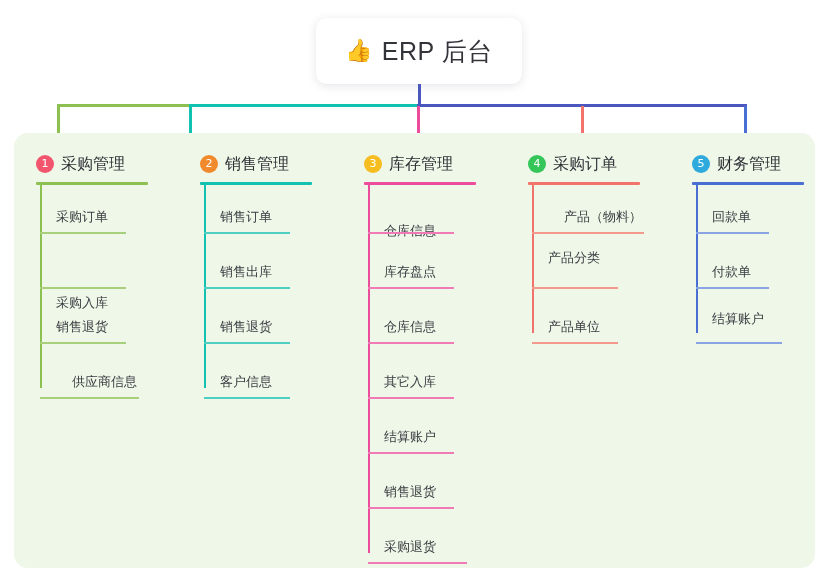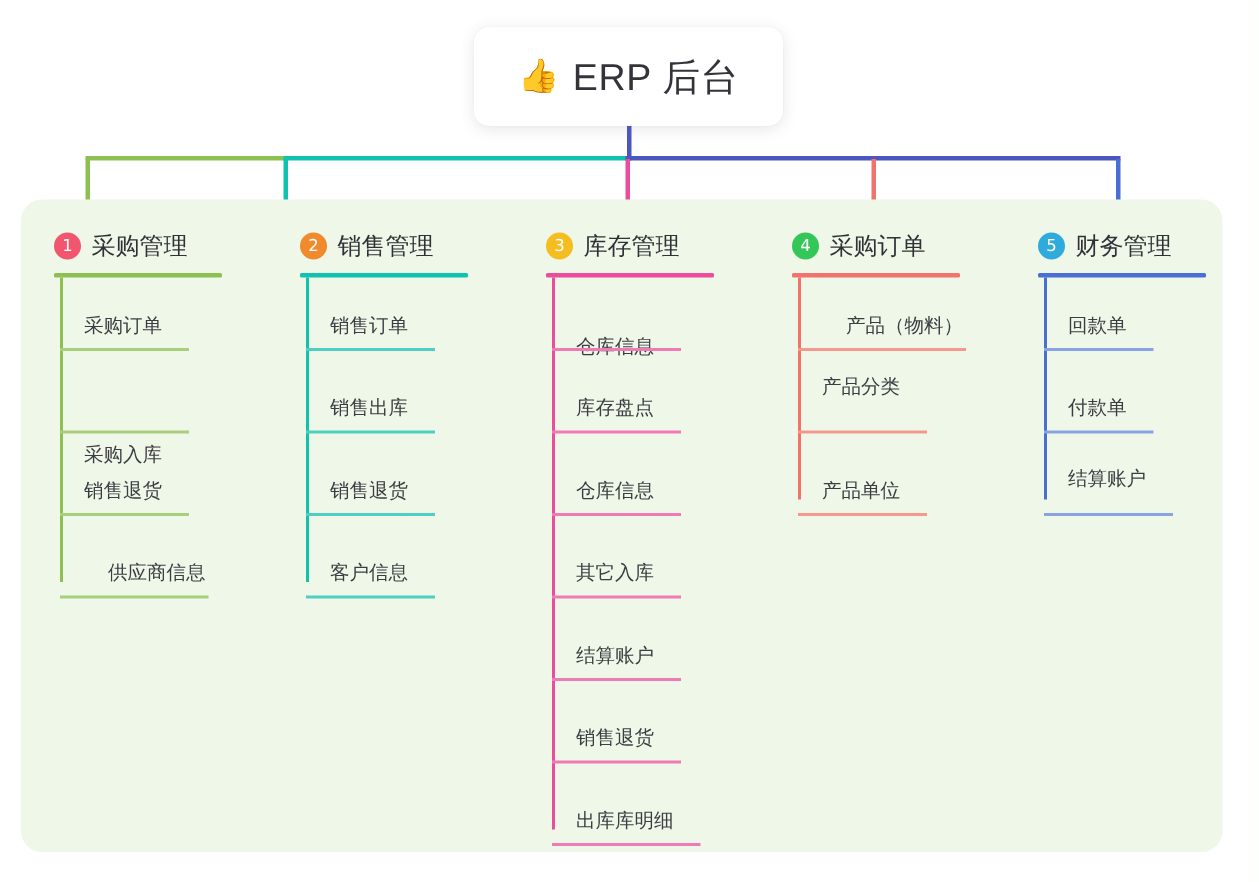--- a/index.html
+++ b/index.html
@@ -196,21 +196,21 @@
 
   <div class="leaf-label" style="left:20px; top:227px;">其它入库</div>
   <div class="leaf" style="left:4px; top:251px; width:86px; background:#f07ab5;"></div>
 
   <div class="leaf-label" style="left:20px; top:282px;">结算账户</div>
   <div class="leaf" style="left:4px; top:306px; width:86px; background:#f07ab5;"></div>
 
   <div class="leaf-label" style="left:20px; top:337px;">销售退货</div>
   <div class="leaf" style="left:4px; top:361px; width:86px; background:#f07ab5;"></div>
 
-  <div class="leaf-label" style="left:20px; top:392px;">出库库明细</div>
+  <div class="leaf-label" style="left:20px; top:392px;">采购退货</div>
   <div class="leaf" style="left:4px; top:416px; width:99px; background:#f07ab5;"></div>
 </div>
 
 <div class="column" style="left:528px; top:146px;">
   <div class="col-head">
     <span class="badge" style="background:#35c65a;">4</span>
     <span class="col-title">采购订单</span>
   </div>
   <div class="head-rule" style="width:112px; background:#f2736b;"></div>
   <div class="spine" style="left:4px; height:148px; background:#f2736b;"></div>

